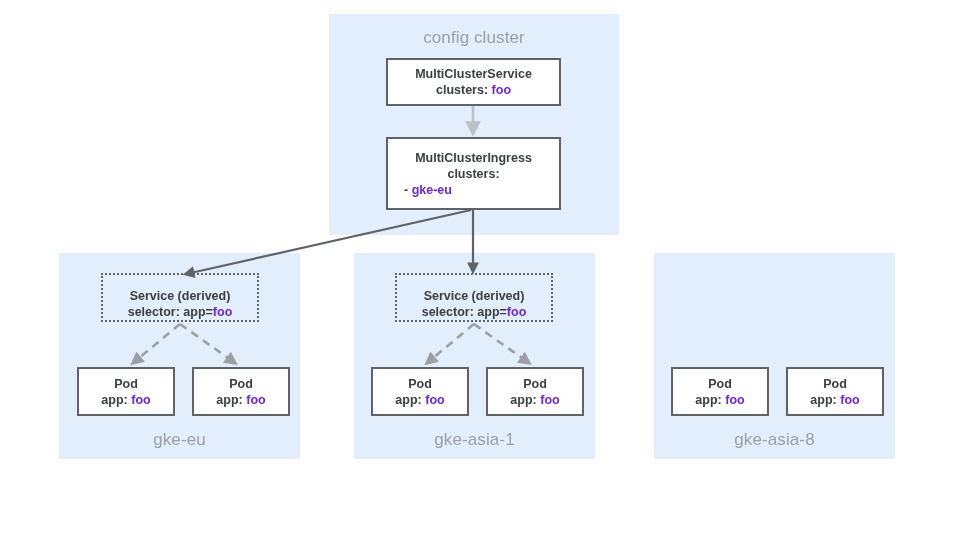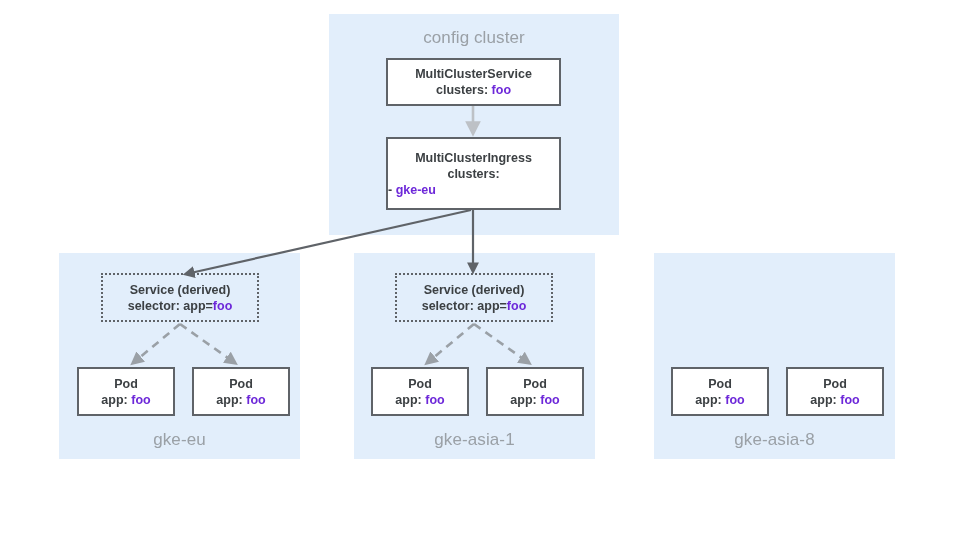--- a/index.html
+++ b/index.html
@@ -53,25 +53,26 @@
     font-size: 12.5px;
     font-weight: 700;
     line-height: 16px;
     display: flex;
     flex-direction: column;
     justify-content: center;
   }
   .node .line { display: block; width: 100%; }
   .node .center { text-align: center; }
   .node .left { text-align: center; }
-  .node .indent { text-align: left; }
+  .node .indent { text-align: left; padding-left: 16px; }
 
   .node.dotted {
     background: transparent;
     border: 2px dotted #5f6368;
+    justify-content: flex-end;
   }
 
   .accent { color: #6d28d9; }
 
   
   #wires {
     position: absolute;
     left: 0;
     top: 0;
     width: 960px;

